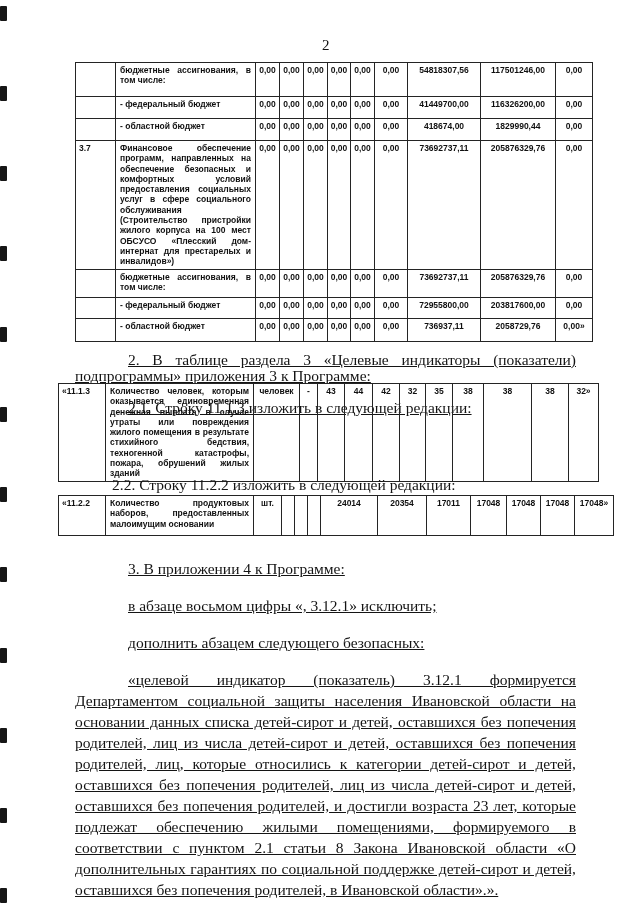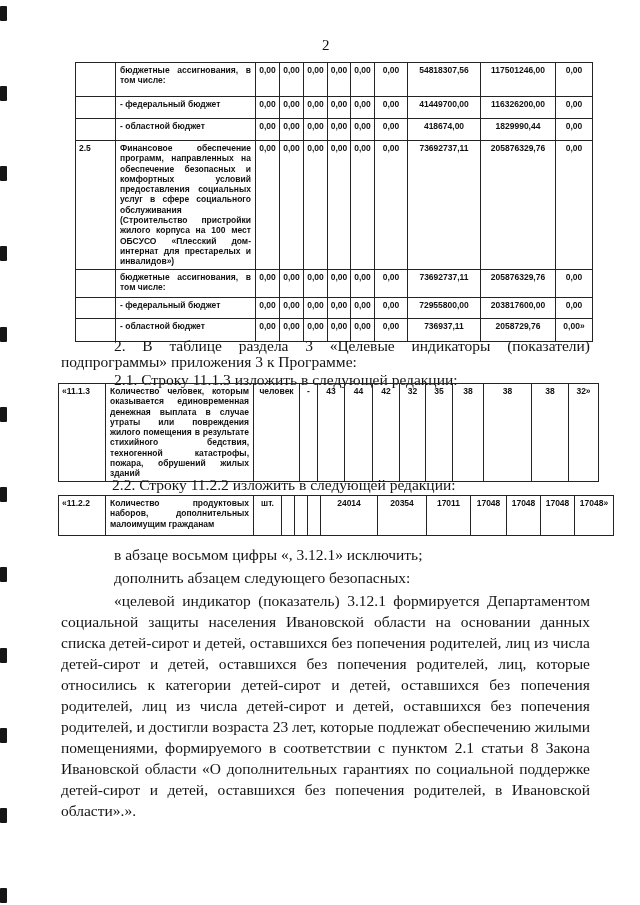--- a/index.html
+++ b/index.html
@@ -29,21 +29,21 @@
   #budget-tbody tr:nth-child(5){height:28px;}
   #budget-tbody tr:nth-child(6){height:21px;}
   #budget-tbody tr:nth-child(7){height:23px;}
 
   #table-1113{position:absolute;top:383px;left:58px;width:540px;}
   #table-1122{position:absolute;top:495px;left:58px;width:555px;}
   #t2-tbody tr{height:40px;}
 
   
   .textblock{position:absolute;left:59px;width:533px;font-size:15.5px;color:#141414;}
-  .textblock p{margin:2px;text-indent:53px;text-align:justify;}
+  .textblock p{margin:16px;text-indent:53px;text-align:justify;text-decoration:underline;}
   #sec2{top:336px;line-height:16px;}
   #p22{position:absolute;top:477px;left:59px;width:533px;font-size:15.5px;line-height:16px;
        color:#141414;text-indent:53px;}
   #sec3{top:542px;line-height:21px;}
   .noj{text-align:right;}
 </style>
 </head>
 <body>
 
 <div id="page">
@@ -98,21 +98,21 @@
           <td class="val">0,00</td>
           <td class="val">0,00</td>
           <td class="val">0,00</td>
           <td class="val">0,00</td>
           <td class="val">0,00</td>
           <td class="val">418674,00</td>
           <td class="val">1829990,44</td>
           <td class="val">0,00</td>
         </tr>
         <tr>
-          <td class="num">2.5</td>
+          <td class="num">3.7</td>
           <td class="label">Финансовое обеспечение программ, направленных на обеспечение безопасных и комфортных условий предоставления социальных услуг в сфере социального обслуживания (Строительство пристройки жилого корпуса на 100 мест ОБСУСО «Плесский дом-интернат для престарелых и инвалидов»)</td>
           <td class="val">0,00</td>
           <td class="val">0,00</td>
           <td class="val">0,00</td>
           <td class="val">0,00</td>
           <td class="val">0,00</td>
           <td class="val">0,00</td>
           <td class="val">73692737,11</td>
           <td class="val">205876329,76</td>
           <td class="val">0,00</td>
@@ -213,37 +213,38 @@
         <col style="width:49px">
       <col style="width:44px">
         <col style="width:36px">
         <col style="width:34px">
         <col style="width:34px">
       <col style="width:39px">
     </colgroup>
     <tbody id="t2-tbody">
         <tr>
           <td class="num">«11.2.2</td>
-          <td class="label">Количество продуктовых наборов, дополнительных малоимущим гражданам</td>
+          <td class="label">Количество продуктовых наборов, предоставленных малоимущим основании</td>
           <td class="val">шт.</td>
           <td class="val"></td>
           <td class="val"></td>
           <td class="val"></td>
           <td class="val">24014</td>
           <td class="val">20354</td>
           <td class="val">17011</td>
           <td class="val">17048</td>
           <td class="val">17048</td>
           <td class="val">17048</td>
           <td class="val">17048»</td>
         </tr>
       </tbody>
   </table>
 
   <div id="sec3" class="textblock">
+    <p class="noj">3. В приложении 4 к Программе:</p>
     <p class="noj">в абзаце восьмом цифры «, 3.12.1» исключить;</p>
     <p class="noj">дополнить абзацем следующего безопасных:</p>
     <p>«целевой индикатор (показатель) 3.12.1 формируется Департаментом социальной защиты населения Ивановской области на основании данных списка детей-сирот и детей, оставшихся без попечения родителей, лиц из числа детей-сирот и детей, оставшихся без попечения родителей, лиц, которые относились к категории детей-сирот и детей, оставшихся без попечения родителей, лиц из числа детей-сирот и детей, оставшихся без попечения родителей, и достигли возраста 23 лет, которые подлежат обеспечению жилыми помещениями, формируемого в соответствии с пунктом 2.1 статьи 8 Закона Ивановской области «О дополнительных гарантиях по социальной поддержке детей-сирот и детей, оставшихся без попечения родителей, в Ивановской области».».</p>
   </div>
 
 <div class="scan-mark" style="top: 6px;"></div>
     <div class="scan-mark" style="top: 86px;"></div>
     <div class="scan-mark" style="top: 166px;"></div>
     <div class="scan-mark" style="top: 246px;"></div>
     <div class="scan-mark" style="top: 327px;"></div>

